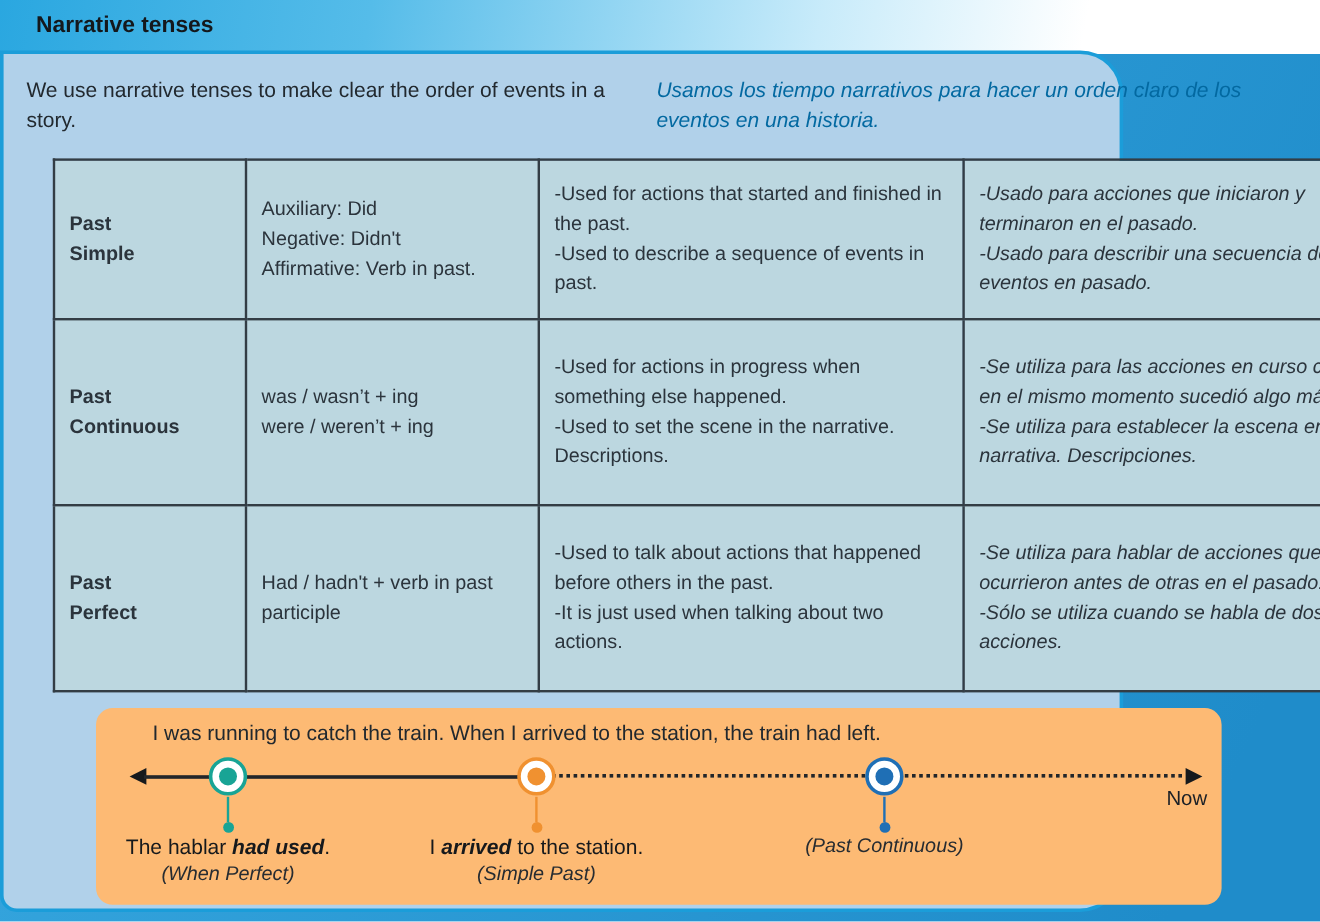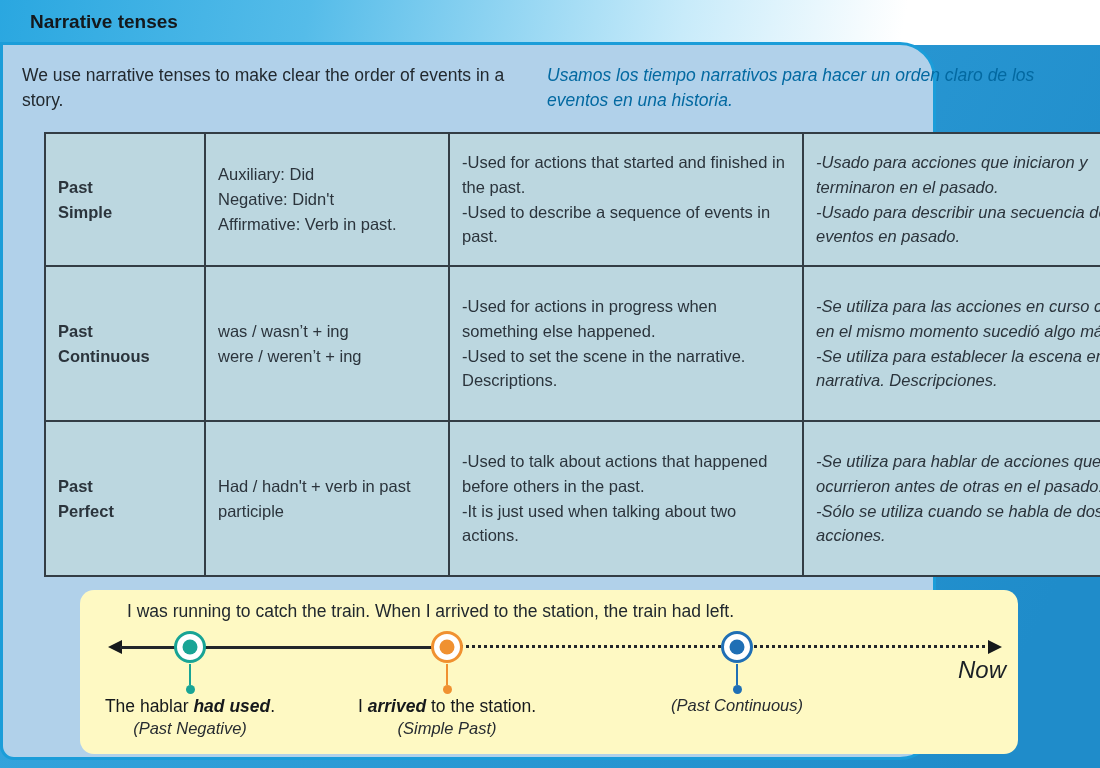--- a/index.html
+++ b/index.html
@@ -50,21 +50,21 @@
   td.col-tense  { width:134px; background:#a8c5d3; font-weight:bold; font-size:17px; color:#252d34; }
   td.col-form   { width:218px; }
   td.col-use-en { width:328px; }
   td.col-use-es { width:342px; font-style:italic; color:#59636c; }
   tr.row-1 { height:133px; }
   tr.row-2 { height:155px; }
   tr.row-3 { height:155px; }
 
   .timeline-panel {
     position:absolute; top:545px; left:77px; width:938px; height:164px;
-    background:#fef9c3; border-radius:14px;
+    background:#fdba74; border-radius:14px;
   }
   .example-sentence {
     position:absolute; top:11px; left:47px;
     font-size:17.5px; color:#21282e; white-space:nowrap;
   }
   .tl-solid {
     position:absolute; top:56px; left:40px; width:327px; height:2.5px;
     background:#22262a;
   }
   .tl-dotted {
@@ -76,21 +76,21 @@
     border-top:7px solid transparent; border-bottom:7px solid transparent;
     border-right:14px solid #16191c;
   }
   .arrow-right {
     position:absolute; top:50px; left:908px; width:0; height:0;
     border-top:7px solid transparent; border-bottom:7px solid transparent;
     border-left:14px solid #16191c;
   }
   .now-label {
     position:absolute; top:66px; right:12px;
-    font-size:24px; font-style:italic; color:#1b2averse026; color:#1b2026;
+    font-size:17px; color:#1b2averse026; color:#1b2026;
   }
   .marker {
     position:absolute; top:41px; width:26px; height:26px;
     border-radius:50%; background:#ffffff; border:3.5px solid; z-index:2;
   }
   .marker .dot {
     position:absolute; top:50%; left:50%; width:15px; height:15px;
     border-radius:50%; transform:translate(-50%,-50%);
   }
   .m-teal   { border-color:#18a495; }
@@ -170,21 +170,21 @@
       <div class="arrow-right"></div>
       <div class="now-label">Now</div>
 
       <div class="marker m-teal" style="left:93.5px">
         <div class="dot"></div>
       </div>
       <div class="connector c-teal" style="left:109px"></div>
       <div class="connector-dot c-teal" style="left:105.5px"></div>
       <div class="event-label" style="left:110px">
         <div><span>The hablar </span><span class="verb">had used</span><span>.</span></div>
-        <div class="event-tense">(Past Negative)</div>
+        <div class="event-tense">(When Perfect)</div>
       </div>
 
       <div class="marker m-orange" style="left:350.5px">
         <div class="dot"></div>
       </div>
       <div class="connector c-orange" style="left:366px"></div>
       <div class="connector-dot c-orange" style="left:362.5px"></div>
       <div class="event-label" style="left:367px">
         <div><span>I </span><span class="verb">arrived</span><span> to the station.</span></div>
         <div class="event-tense">(Simple Past)</div>

